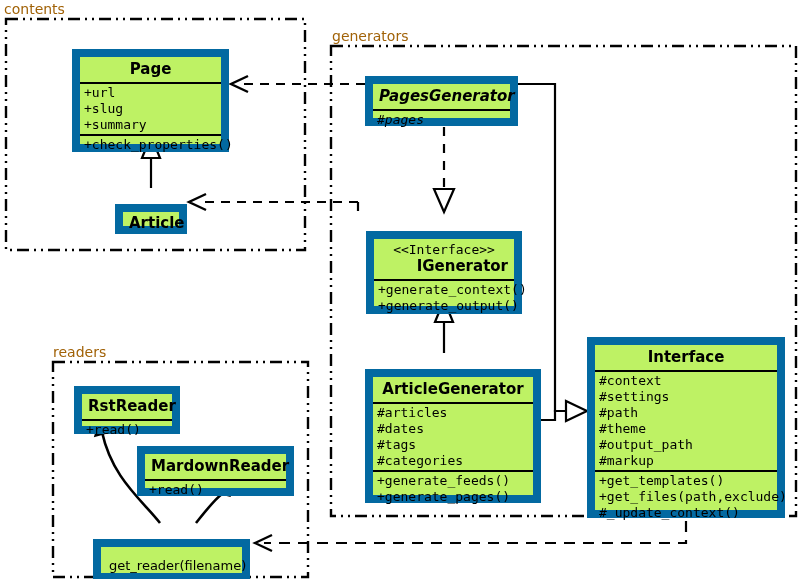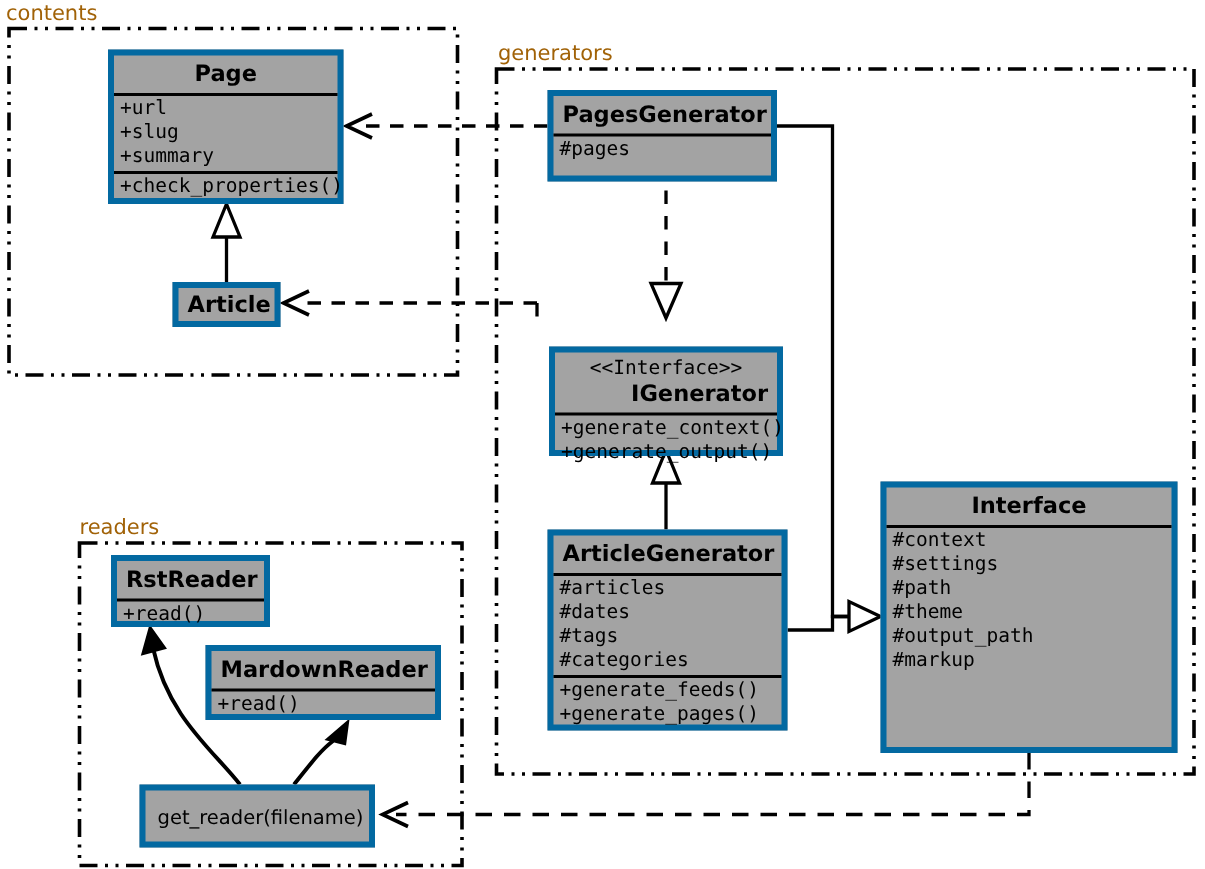--- a/index.html
+++ b/index.html
@@ -30,23 +30,24 @@
     font-size: 14px;
     color: #a16207;
     white-space: nowrap;
     line-height: 16px;
   }
 
   
   .uml {
     position: absolute;
     box-sizing: border-box;
-    background: #a3a3a3;
-    border: 4px solid #0369a1;
+    background: #bef264;
+    border: 8px solid #0369a1;
     z-index: 5;
+    margin-top: 16px;
   }
   .uml .name {
     box-sizing: border-box;
     text-align: center;
     font-weight: bold;
     font-size: 15px;
     line-height: 17px;
     color: #000;
     padding: 4px 6px 4px 6px;
     white-space: nowrap;
@@ -176,37 +177,37 @@
     </div>
     <div class="compartment">
       <div class="member">+check_properties()</div>
     </div>
   </div>
 
   <div class="uml" style="left:115px; top:188px; width:72px; height:30px;">
     <div class="name" style="padding-top:3px;">Article</div>
   </div>
 
-  <div class="uml" style="left:365px; top:60px; width:153px; height:61px;">
+  <div class="uml" style="left:365px; top:60px; width:153px; height:50px;font-style:italic;">
     <div class="name">PagesGenerator</div>
     <div class="compartment">
       <div class="member">#pages</div>
     </div>
   </div>
 
-  <div class="uml" style="left:366px; top:231px; width:156px; height:73px;">
+  <div class="uml" style="left:366px; top:215px; width:156px; height:83px;">
     <div class="stereo">&lt;&lt;Interface&gt;&gt;</div>
     <div class="name" style="padding-top:1px;text-align:right;">IGenerator</div>
     <div class="compartment">
       <div class="member">+generate_context()</div>
       <div class="member">+generate_output()</div>
     </div>
   </div>
 
-  <div class="uml" style="left:365px; top:353px; width:160px; height:134px;">
+  <div class="uml" style="left:365px; top:353px; width:176px; height:134px;">
     <div class="name">ArticleGenerator</div>
     <div class="compartment">
       <div class="member">#articles</div>
       <div class="member">#dates</div>
       <div class="member">#tags</div>
       <div class="member">#categories</div>
     </div>
     <div class="compartment">
       <div class="member">+generate_feeds()</div>
       <div class="member">+generate_pages()</div>
@@ -216,20 +217,25 @@
   <div class="uml" style="left:587px; top:321px; width:198px; height:181px;">
     <div class="name">Interface</div>
     <div class="compartment">
       <div class="member">#context</div>
       <div class="member">#settings</div>
       <div class="member">#path</div>
       <div class="member">#theme</div>
       <div class="member">#output_path</div>
       <div class="member">#markup</div>
     </div>
+    <div class="compartment">
+      <div class="member">+get_templates()</div>
+      <div class="member">+get_files(path,exclude)</div>
+      <div class="member">#_update_context()</div>
+    </div>
   </div>
 
   <div class="uml" style="left:74px; top:370px; width:106px; height:48px;">
     <div class="name">RstReader</div>
     <div class="compartment">
       <div class="member">+read()</div>
     </div>
   </div>
 
   <div class="uml" style="left:137px; top:430px; width:157px; height:50px;">

